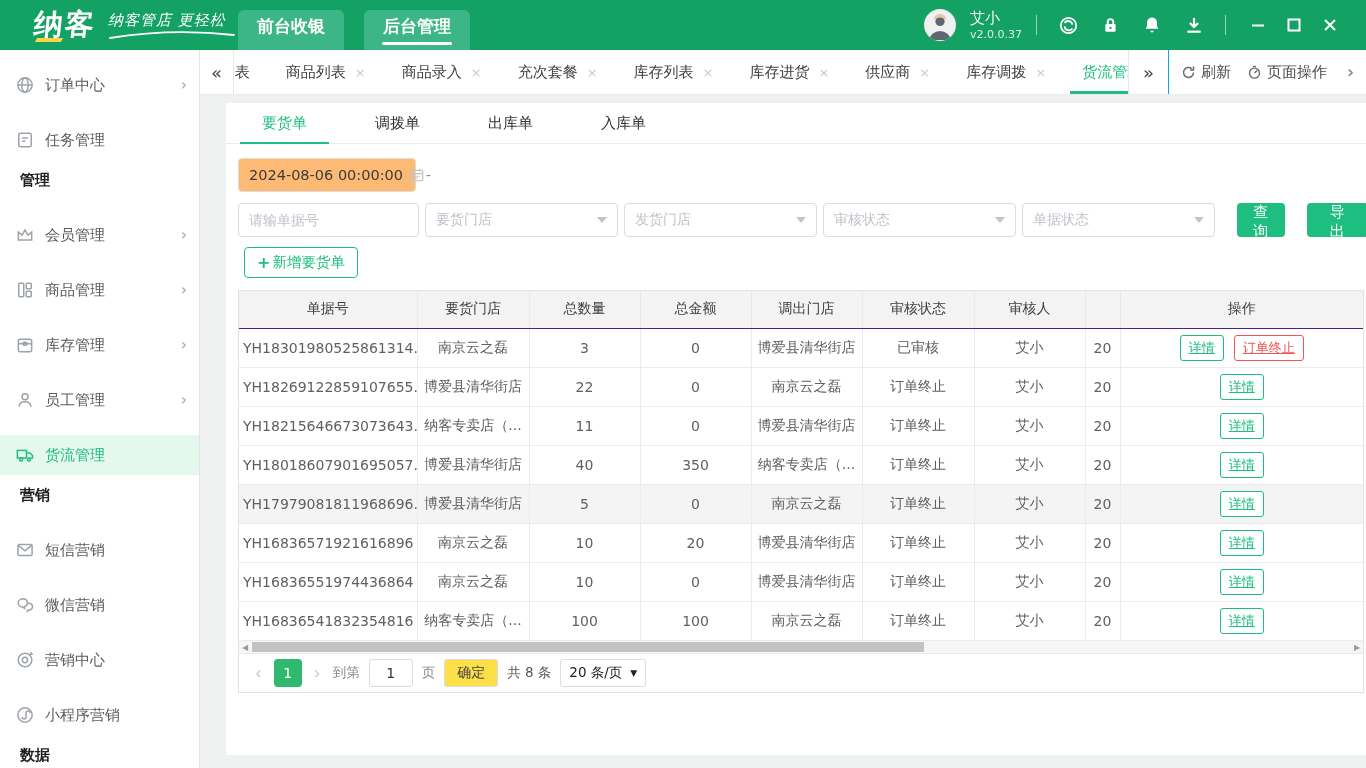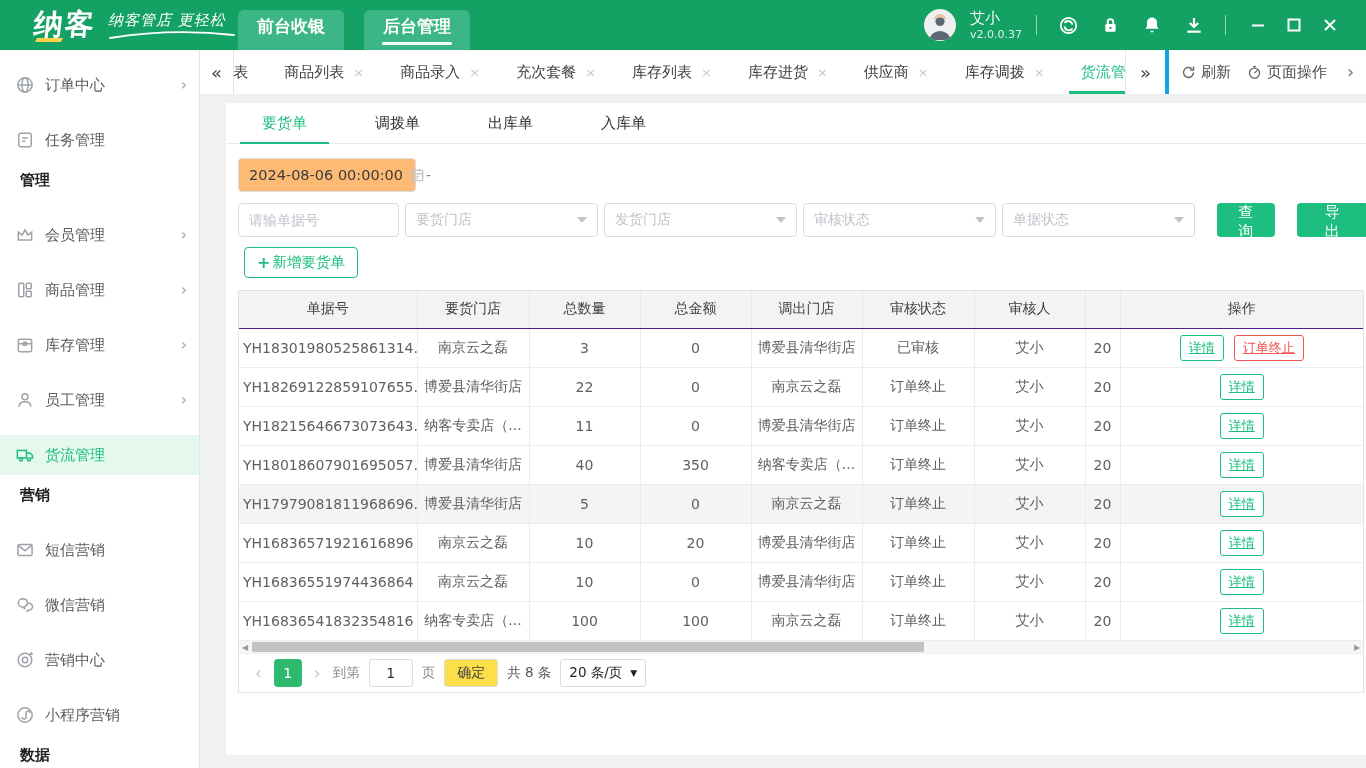--- a/index.html
+++ b/index.html
@@ -41,39 +41,39 @@
   
   #main { position:absolute; top:50px; left:200px; width:1166px; height:718px; background:#f0f1f1; }
   #tabstrip { position:absolute; top:0; left:0; width:1166px; height:45px; background:#fff; border-bottom:1px solid #ededed; display:flex; align-items:stretch; font-size:15px; color:#404040; }
   #tab-collapse { width:34px; display:flex; align-items:center; justify-content:center; font-size:18px; color:#444; cursor:pointer; border-right:1px solid #e6e6e6; }
   #page-tabs { display:flex; align-items:stretch; overflow:hidden; flex:1;justify-content:center; }
   .page-tab { position:relative; display:flex; align-items:center; gap:9px; padding:0 18px; cursor:pointer; white-space:nowrap; }
   .page-tab .pt-close { color:#c8c8c8; font-size:13px; }
   .page-tab.active { color:#1fbe80; }
   .page-tab.active::after { content:""; position:absolute; left:6px; right:6px; bottom:0; height:3px; background:#1fbe80; }
   #tab-expand { width:40px; display:flex; align-items:center; justify-content:center; font-size:18px; color:#444; border-left:1px solid #e6e6e6; cursor:pointer; }
-  #tab-actions { display:flex; align-items:center; border-left:4px solid #0ea5e9; padding:0 8px 0 12px; gap:16px; color:#4a4a4a; }
+  #tab-actions { display:flex; align-items:center; border-left:1px solid #0ea5e9; padding:0 8px 0 12px; gap:16px; color:#4a4a4a; }
   .tab-action { display:flex; align-items:center; gap:5px; cursor:pointer; white-space:nowrap; }
   .tab-action .ta-icon { display:flex; color:#6b6b6b; }
   #tabstrip-more { color:#8a8a8a; font-size:17px; font-weight:bold; cursor:pointer; padding:0 4px; }
 
   
   #panel { position:absolute; top:53px; left:26px; width:1142px; height:652px; background:#fff; }
   #subtabs { height:41px; border-bottom:1px solid #eaeaea; display:flex; padding-left:10px; }
   .sub-tab { padding:0 26px; display:flex; align-items:center; font-size:15px; color:#333; cursor:pointer; position:relative; margin-right:16px; }
   .sub-tab.active { color:#1fbe80; }
   .sub-tab.active::after { content:""; position:absolute; left:4px; right:4px; bottom:-1px; height:2px; background:#1fbe80; }
 
   #date-row { display:flex; align-items:center; margin:14px 0 0 12px; gap:10px; }
   .date-box { width:178px; height:34px; border:1px solid #dcdcdc; border-radius:4px; display:flex; align-items:center; padding:0 8px 0 10px; gap:6px; cursor:text; background:#fdba74; }
   .date-box .date-val { flex:1; font-size:14.5px; color:#3c3c3c; white-space:nowrap; }
   .date-sep { color:#888; }
 
   #filter-row { display:flex; align-items:center; margin:11px 0 0 12px; }
-  #order-input { width:161px; height:34px; border:1px solid #dcdcdc; border-radius:4px; padding:0 10px; font-size:14px; color:#333; font-family:inherit; outline:none; }
+  #order-input { width:181px; height:34px; border:1px solid #dcdcdc; border-radius:4px; padding:0 10px; font-size:14px; color:#333; font-family:inherit; outline:none; }
   #order-input::placeholder { color:#bfc3c9; }
   .select-box { width:193px; height:34px; border:1px solid #dcdcdc; border-radius:4px; margin-left:6px; display:flex; align-items:center; padding:0 10px; color:#bfc3c9; font-size:14px; cursor:pointer; background:#fff; }
   .select-box .sel-label { flex:1; white-space:nowrap; overflow:hidden; }
   .caret-down { width:0; height:0; border-left:5px solid transparent; border-right:5px solid transparent; border-top:6px solid #c0c4cc; }
   .btn-solid { height:34px; padding:0 15px; background:#1dbe7f; color:#fff; border:none; border-radius:4px; font-size:15px; font-family:inherit; cursor:pointer; }
   #query-btn { margin-left:22px; }
   #export-btn { margin-left:22px; padding:0 22px; }
 
   #add-row { margin:10px 0 0 18px; }
   #add-btn { height:31px; padding:0 12px; background:#fff; border:1px solid #1dbe7f; color:#1dbe7f; border-radius:4px; font-size:14.5px; font-family:inherit; cursor:pointer; display:inline-flex; align-items:center; gap:2px; }

